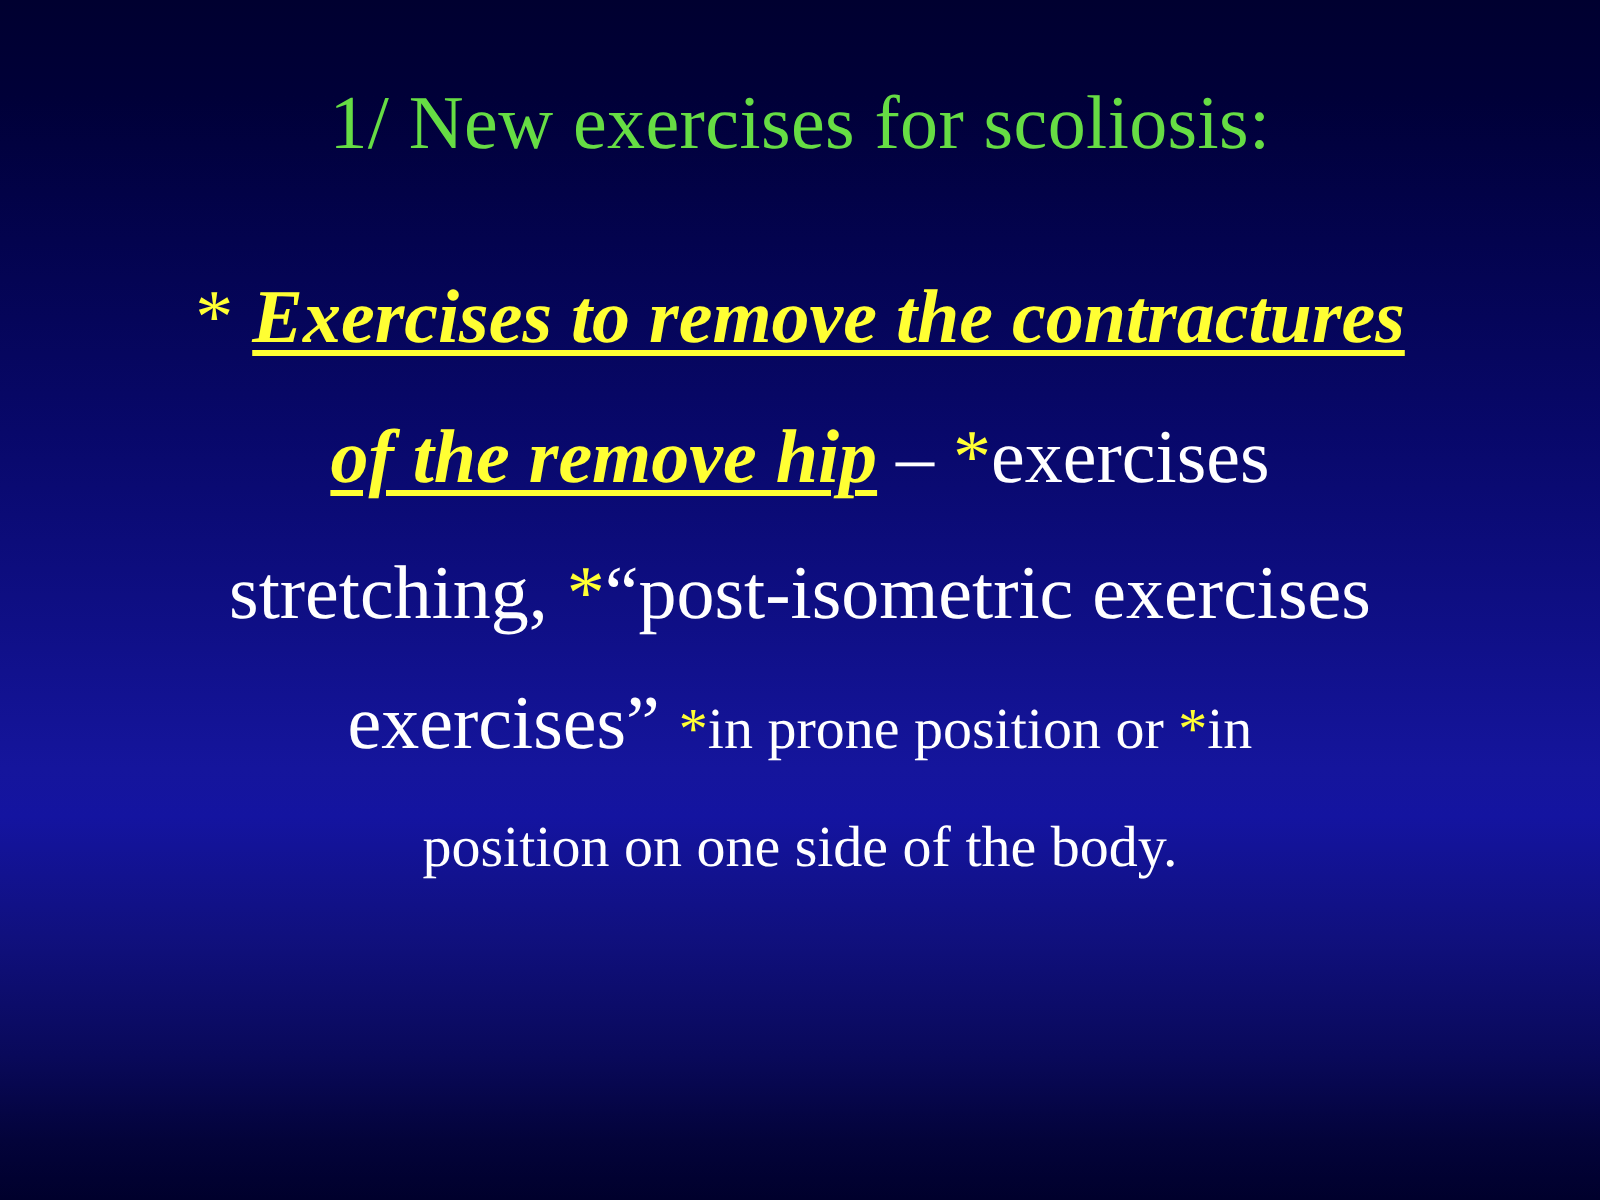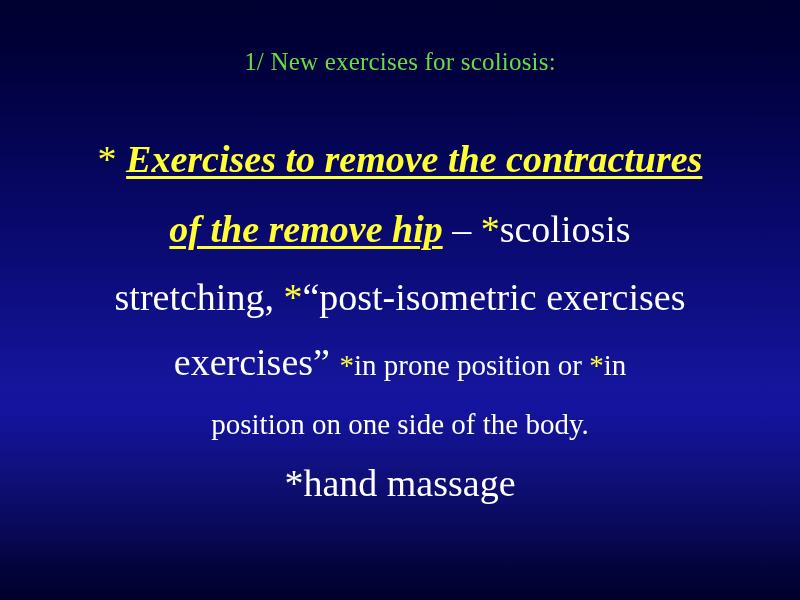--- a/index.html
+++ b/index.html
@@ -35,21 +35,21 @@
   #title-block {
     position: absolute;
     top: 40px;
     left: 0;
     width: 800px;
     text-align: center;
   }
   #title-text {
     display: inline-block;
     color: #66dd44;
-    font-size: 25px;
+    font-size: 38px;
     line-height: 44px;
     font-weight: normal;
     letter-spacing: 0.2px;
     white-space: nowrap;
   }
 
   
   #body-block {
     position: absolute;
     top: 128px;
@@ -101,20 +101,19 @@
 <body>
 
 <div id="slide">
 
   <div id="title-block">
     <span id="title-text">1/ New exercises for scoliosis:</span>
   </div>
 
   <div id="body-block">
     <span class="body-line l1"><span class="big star">*</span><span class="big plain"> </span><span class="big hl">Exercises to remove the contractures</span></span>
-    <span class="body-line l2"><span class="big hl">of the remove hip</span><span class="big plain"> – </span><span class="big star">*</span><span class="big plain">scoliosis</span></span>
+    <span class="body-line l2"><span class="big hl">of the remove hip</span><span class="big plain"> – </span><span class="big star">*</span><span class="big plain">exercises</span></span>
     <span class="body-line l3"><span class="big plain">stretching, </span><span class="big star">*</span><span class="big plain">“post-isometric exercises</span></span>
     <span class="body-line l4"><span class="big plain">exercises” </span><span class="small star">*</span><span class="small plain">in prone position or </span><span class="small star">*</span><span class="small plain">in</span></span>
     <span class="body-line l5"><span class="small plain">position on one side of the body.</span></span>
-    <span class="body-line l7"><span class="big star-white">*</span><span class="big plain">hand massage</span></span>
   </div>
 
 </div>
 
 </body></html>

